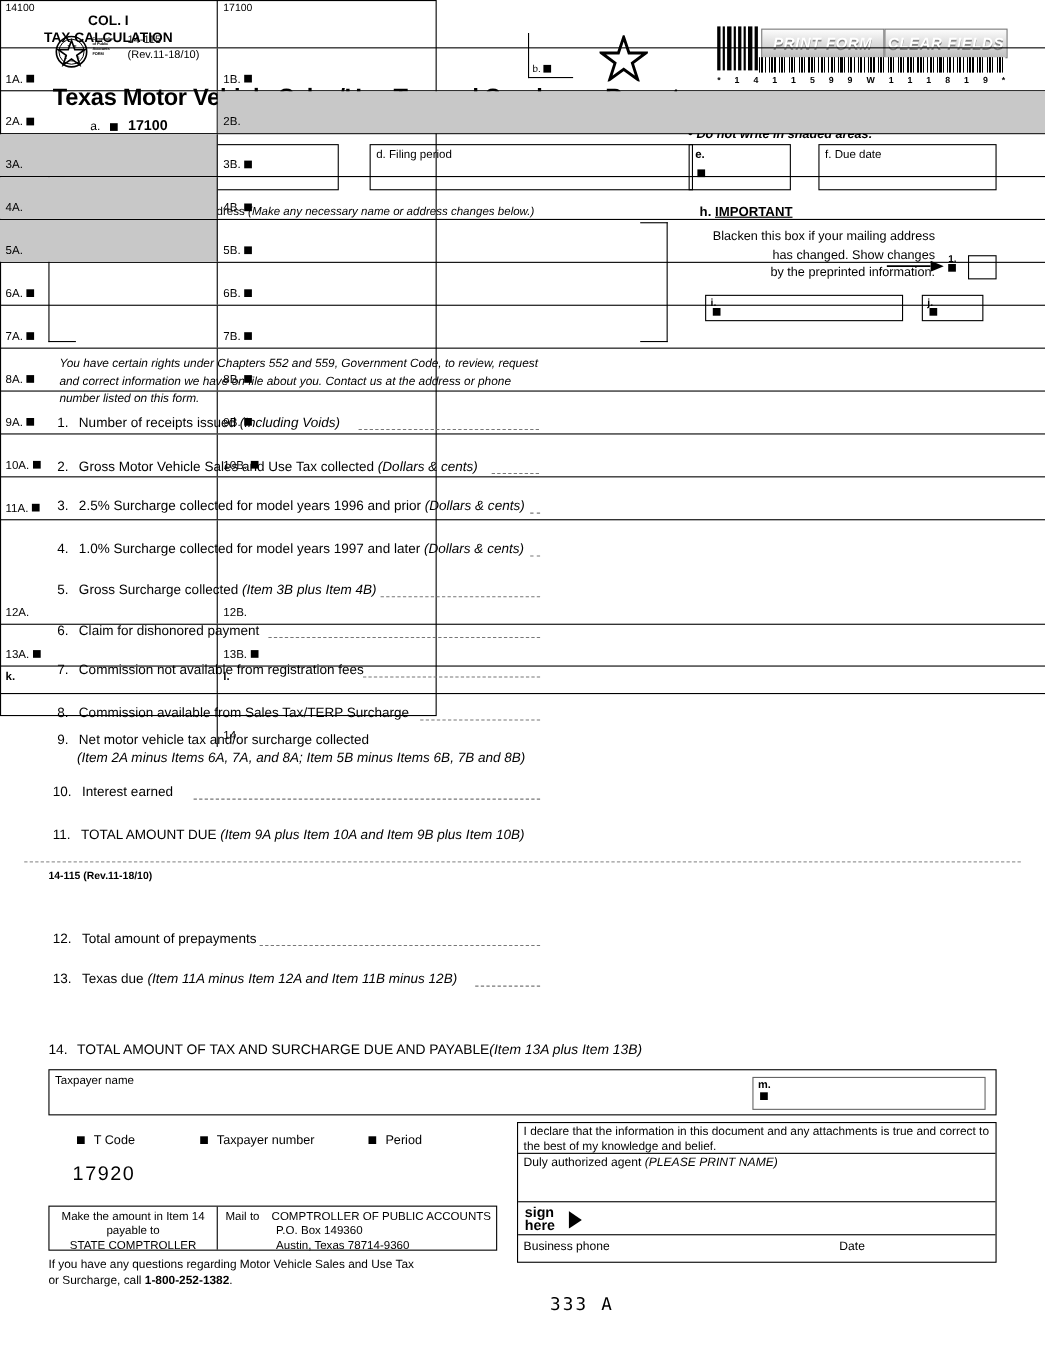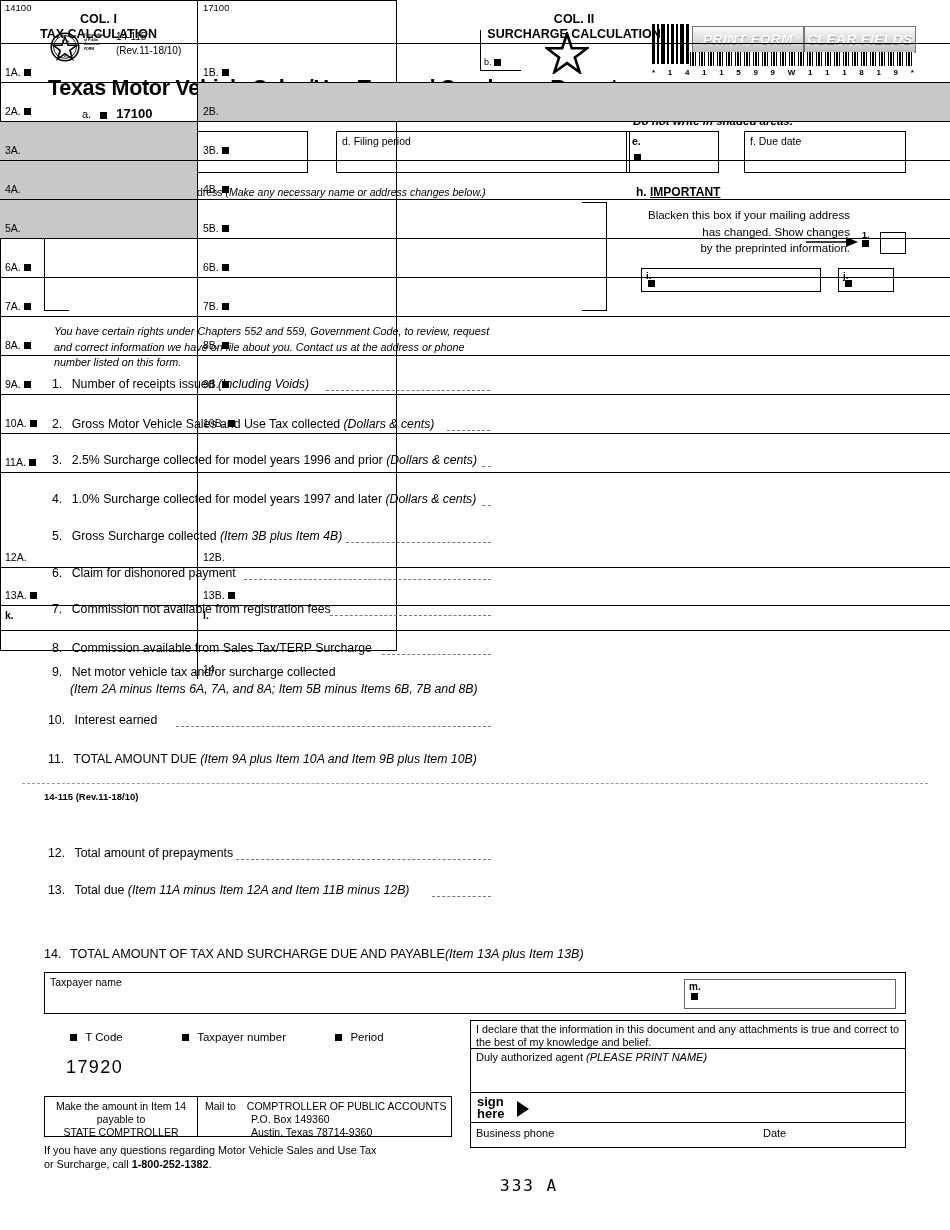--- a/index.html
+++ b/index.html
@@ -293,21 +293,21 @@
 <div id="revline" class="abs">14-115 (Rev.11-18/10)</div>
 
 <div class="li" style="left:48px;top:845px;width:300px">
   <span>12.</span>
   <span style="margin-left:6px">Total amount of prepayments </span>
 </div>
 <div class="lidots" style="left:236px;top:859px;width:255px"></div>
 
 <div class="li" style="left:48px;top:882px;width:440px">
   <span>13.</span>
-  <span style="margin-left:6px">Total due </span><span class="it">(Item 11A minus Item 12A and Item 11B minus 12B)</span>
+  <span style="margin-left:6px">Texas due </span><span class="it">(Item 11A minus Item 12A and Item 11B minus 12B)</span>
 </div>
 <div class="lidots" style="left:432px;top:896px;width:59px"></div>
 
 <div class="li" style="left:44px;top:946px;width:560px;font-size:12.6px">
   <span>14.</span>
   <span style="margin-left:5px">TOTAL AMOUNT OF TAX AND SURCHARGE DUE AND PAYABLE</span><span class="it">(Item 13A plus Item 13B)</span>
 </div>
 <div class="lidots" style="left:596px;top:960px;width:85px;z-index:-1"></div>
 
 <div id="tbl">
@@ -315,24 +315,20 @@
   <div class="trow" style="top:0;height:44px">
     <div class="cellA">
       <span class="chd">14100</span>
       <div class="chdmid">
         <div>COL. I</div>
         <div>TAX CALCULATION</div>
       </div>
     </div>
     <div class="cellB">
       <span class="chd">17100</span>
-      <div class="chdmid">
-        <div>COL. II</div>
-        <div>SURCHARGE CALCULATION</div>
-      </div>
     </div>
   </div>
 
   <div class="trow" style="top:44px;height:39px">
     <div class="cellA">
         <span class="cnum"><span>1A.</span><span class="blk"></span></span>
       </div>
     <div class="cellB">
         <span class="cnum"><span>1B.</span><span class="blk"></span></span>
       </div>

